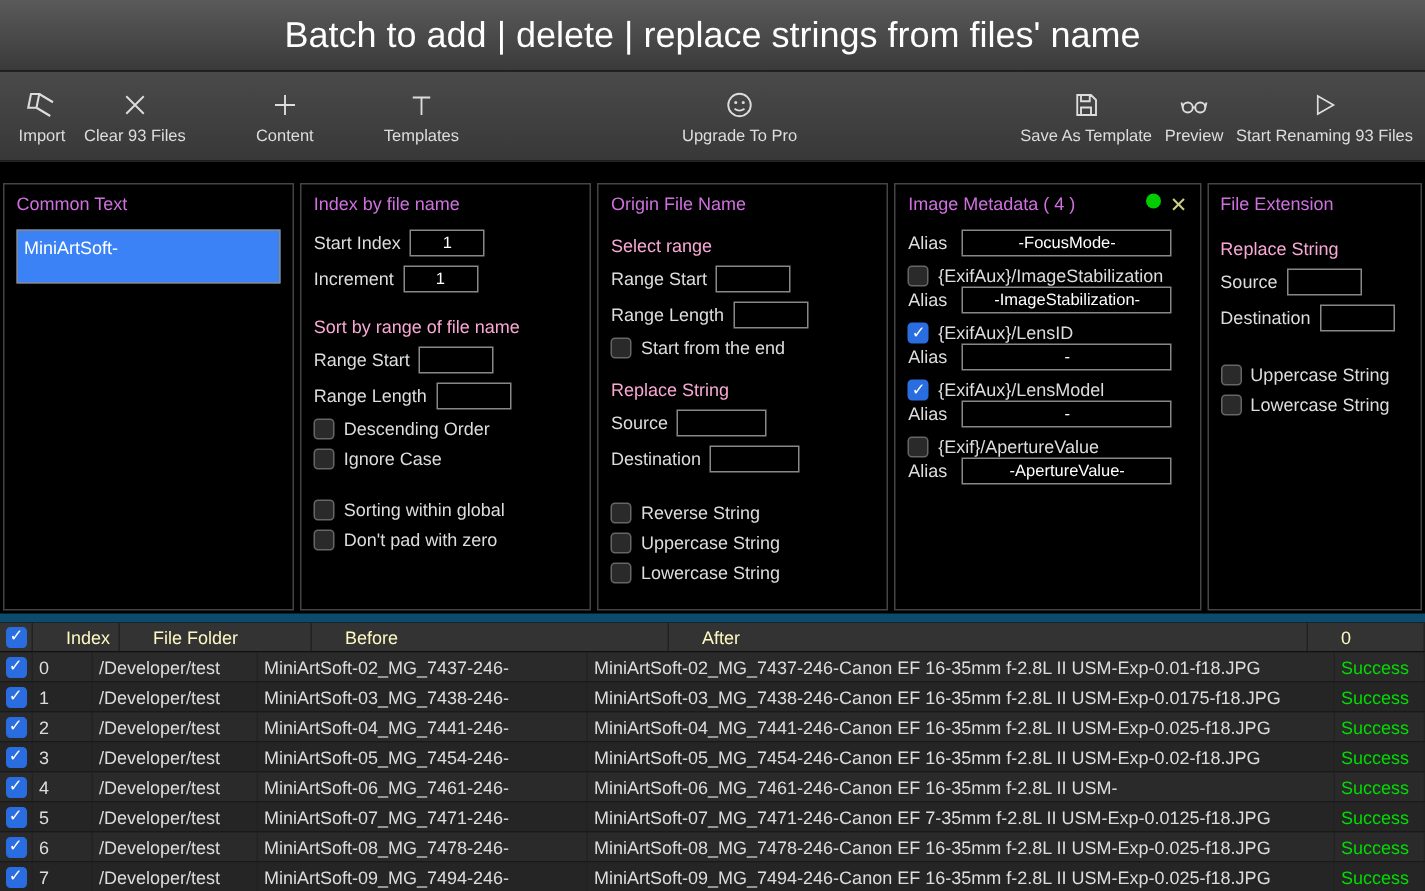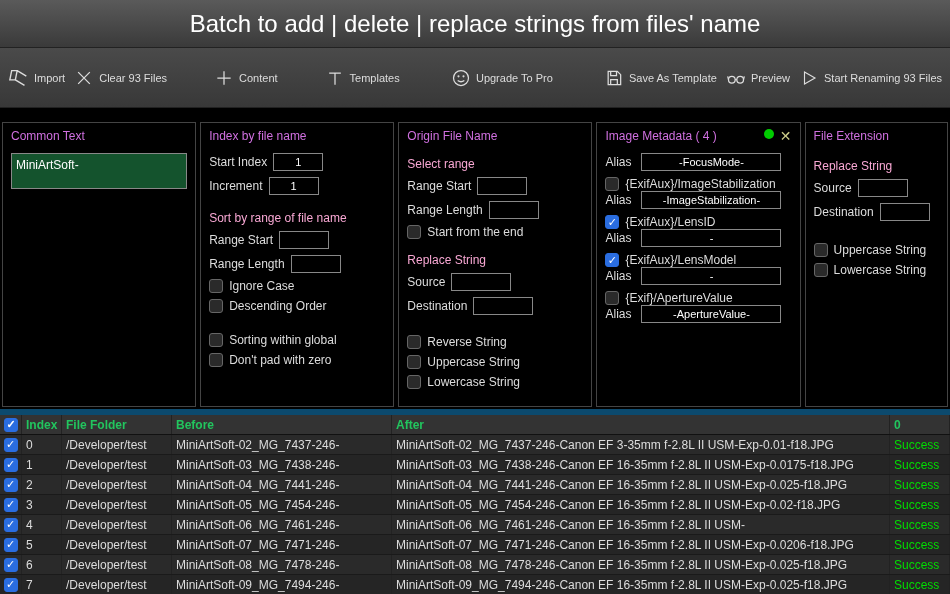--- a/index.html
+++ b/index.html
@@ -27,21 +27,21 @@
   background: linear-gradient(#4a4a4a, #383838);
   height: 60px;
   display: flex;
   align-items: center;
   padding: 0 8px;
   gap: 8px;
   border-bottom: 1px solid #222;
 }
 .tool-btn {
   display: flex;
-  flex-direction: row;
+  flex-direction: column;
   align-items: center;
   justify-content: center;
   color: #ddd;
   min-width: 40px;
   cursor: pointer;
   gap: 4px;
 }
 .tool-btn .icon { width: 22px; height: 22px; display:flex; align-items:center; justify-content:center; }
 .tool-btn .label { font-size: 11px; white-space: nowrap; }
 .spacer { flex: 1; }
@@ -95,40 +95,40 @@
   border-radius:3px;
   display:inline-flex;
   align-items:center;
   justify-content:center;
   flex-shrink:0;
 }
 .cb.checked { background:#2a6de0; border-color:#2a6de0; }
 .cb.checked:after { content:'✓'; color:#fff; font-size:11px; line-height:1; }
 .common-text-box {
   border:1px solid #888;
-  background:#14532d;
+  background:#3b82f6;
   color:#fff;
   padding:4px;
   height:36px;
   width:100%;
 }
 .section-label { color:#f9a8d4; font-size:12px; margin-top:4px; }
 .meta-item { display:flex; align-items:center; gap:6px; }
 .meta-item .tag { font-size:12px; color:#ddd; }
 .meta-alias-row { display:flex; align-items:center; gap:6px; margin-bottom:6px; }
 .meta-alias-row .alias-label { font-size:12px; width:30px; }
 .table-wrap { height: 188px; overflow:hidden; background:#1a1a1a; }
 .thead, .trow {
   display:grid;
   grid-template-columns: 22px 40px 110px 220px 1fr 60px;
   align-items:center;
   height:20px;
   font-size:12px;
 }
-.thead { background:#333; color:#22c55e; font-weight:700; border-bottom:1px solid #111; }
+.thead { background:#333; color:#fef9c3; font-weight:400; border-bottom:1px solid #111;gap:18px; }
 .thead > div, .trow > div {
   padding:0 4px;
   border-right:1px solid #222;
   overflow:hidden;
   white-space:nowrap;
   text-overflow:ellipsis;
   height:100%;
   display:flex;
   align-items:center;
 }
@@ -242,25 +242,25 @@
     <div class="row">
         <span class="field-label">Range Start</span>
         <input class="input-box w50" style="">
       </div>
     <div class="row">
         <span class="field-label">Range Length</span>
         <input class="input-box w50" style="">
       </div>
     <div class="row">
         <span class="cb"></span>
+        <span>Descending Order</span>
+      </div>
+    <div class="row">
+        <span class="cb"></span>
         <span>Ignore Case</span>
-      </div>
-    <div class="row">
-        <span class="cb"></span>
-        <span>Descending Order</span>
       </div>
     <div style="height:8px"></div>
     <div class="row">
         <span class="cb"></span>
         <span>Sorting within global</span>
       </div>
     <div class="row">
         <span class="cb"></span>
         <span>Don't pad with zero</span>
       </div>
@@ -389,21 +389,21 @@
     <div>0</div>
   </div>
   <div id="tbody">
       <div class="trow">
         <div class="cb-cell">
           <span class="cb checked"></span>
         </div>
   <div>0</div>
   <div>/Developer/test</div>
   <div>MiniArtSoft-02_MG_7437-246-</div>
-  <div>MiniArtSoft-02_MG_7437-246-Canon EF 3-35mm f-2.8L II USM-Exp-0.01-f18.JPG</div>
+  <div>MiniArtSoft-02_MG_7437-246-Canon EF 16-35mm f-2.8L II USM-Exp-0.01-f18.JPG</div>
   <div class="status-success">Success</div>
       </div>
       <div class="trow">
         <div class="cb-cell">
           <span class="cb checked"></span>
         </div>
   <div>1</div>
   <div>/Developer/test</div>
   <div>MiniArtSoft-03_MG_7438-246-</div>
   <div>MiniArtSoft-03_MG_7438-246-Canon EF 16-35mm f-2.8L II USM-Exp-0.0175-f18.JPG</div>
@@ -439,21 +439,21 @@
   <div>MiniArtSoft-06_MG_7461-246-Canon EF 16-35mm f-2.8L II USM-</div>
   <div class="status-success">Success</div>
       </div>
       <div class="trow">
         <div class="cb-cell">
           <span class="cb checked"></span>
         </div>
   <div>5</div>
   <div>/Developer/test</div>
   <div>MiniArtSoft-07_MG_7471-246-</div>
-  <div>MiniArtSoft-07_MG_7471-246-Canon EF 16-35mm f-2.8L II USM-Exp-0.0206-f18.JPG</div>
+  <div>MiniArtSoft-07_MG_7471-246-Canon EF 7-35mm f-2.8L II USM-Exp-0.0125-f18.JPG</div>
   <div class="status-success">Success</div>
       </div>
       <div class="trow">
         <div class="cb-cell">
           <span class="cb checked"></span>
         </div>
   <div>6</div>
   <div>/Developer/test</div>
   <div>MiniArtSoft-08_MG_7478-246-</div>
   <div>MiniArtSoft-08_MG_7478-246-Canon EF 16-35mm f-2.8L II USM-Exp-0.025-f18.JPG</div>

